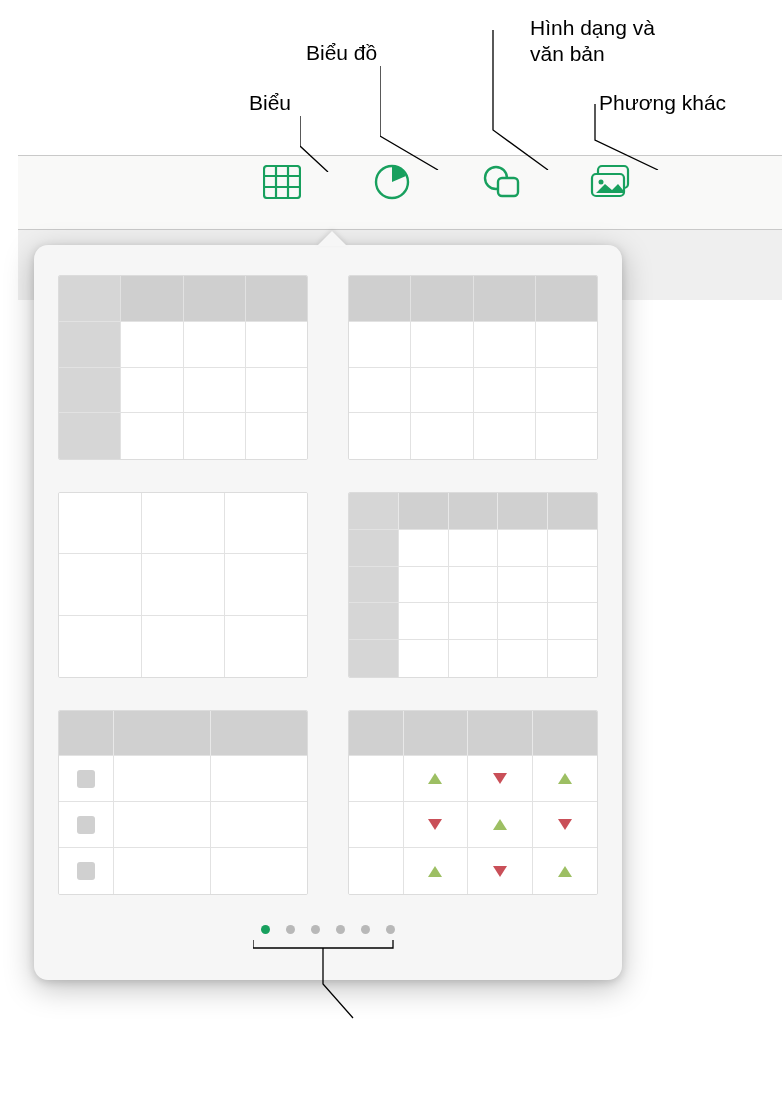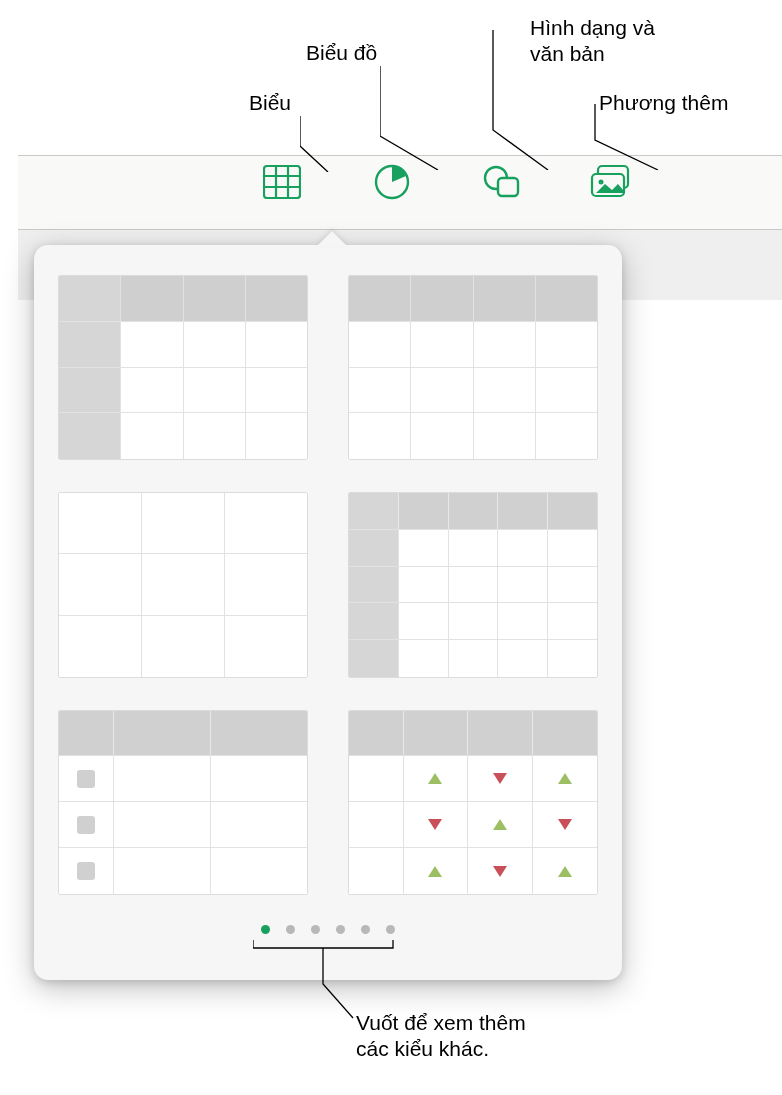--- a/index.html
+++ b/index.html
@@ -391,24 +391,22 @@
   <svg class="callout-line" style="left:380px; top:66px;" width="60" height="104">
       <path d="M0 0 L0 70 L58 104" fill="none" stroke="#000" stroke-width="1.3"></path>
     </svg>
 
   <div class="callout-label" style="left:497px; top:15px;margin-left:33px;">Hình dạng và
 văn bản</div>
   <svg class="callout-line" style="left:490px; top:30px;" width="60" height="140">
       <path d="M3 0 L3 100 L58 140" fill="none" stroke="#000" stroke-width="1.3"></path>
     </svg>
 
-  <div class="callout-label" style="left:599px; top:90px;">Phương thêm</div>
+  <div class="callout-label" style="left:599px; top:90px;">Phương khác</div>
   <svg class="callout-line" style="left:592px; top:104px;" width="70" height="66">
       <path d="M3 0 L3 36 L66 66" fill="none" stroke="#000" stroke-width="1.3"></path>
     </svg>
 
   <svg class="callout-line" style="left:253px; top:940px;" width="150" height="80">
     <path d="M0 0 L0 8 L140 8 L140 0" fill="none" stroke="#000" stroke-width="1.3"></path>
     <path d="M70 8 L70 44 L100 78" fill="none" stroke="#000" stroke-width="1.3"></path>
   </svg>
-  <div class="callout-label" style="left:356px; top:1010px;">Vuốt để xem thêm
-các kiểu khác.</div>
 </div>
 
 </body></html>

